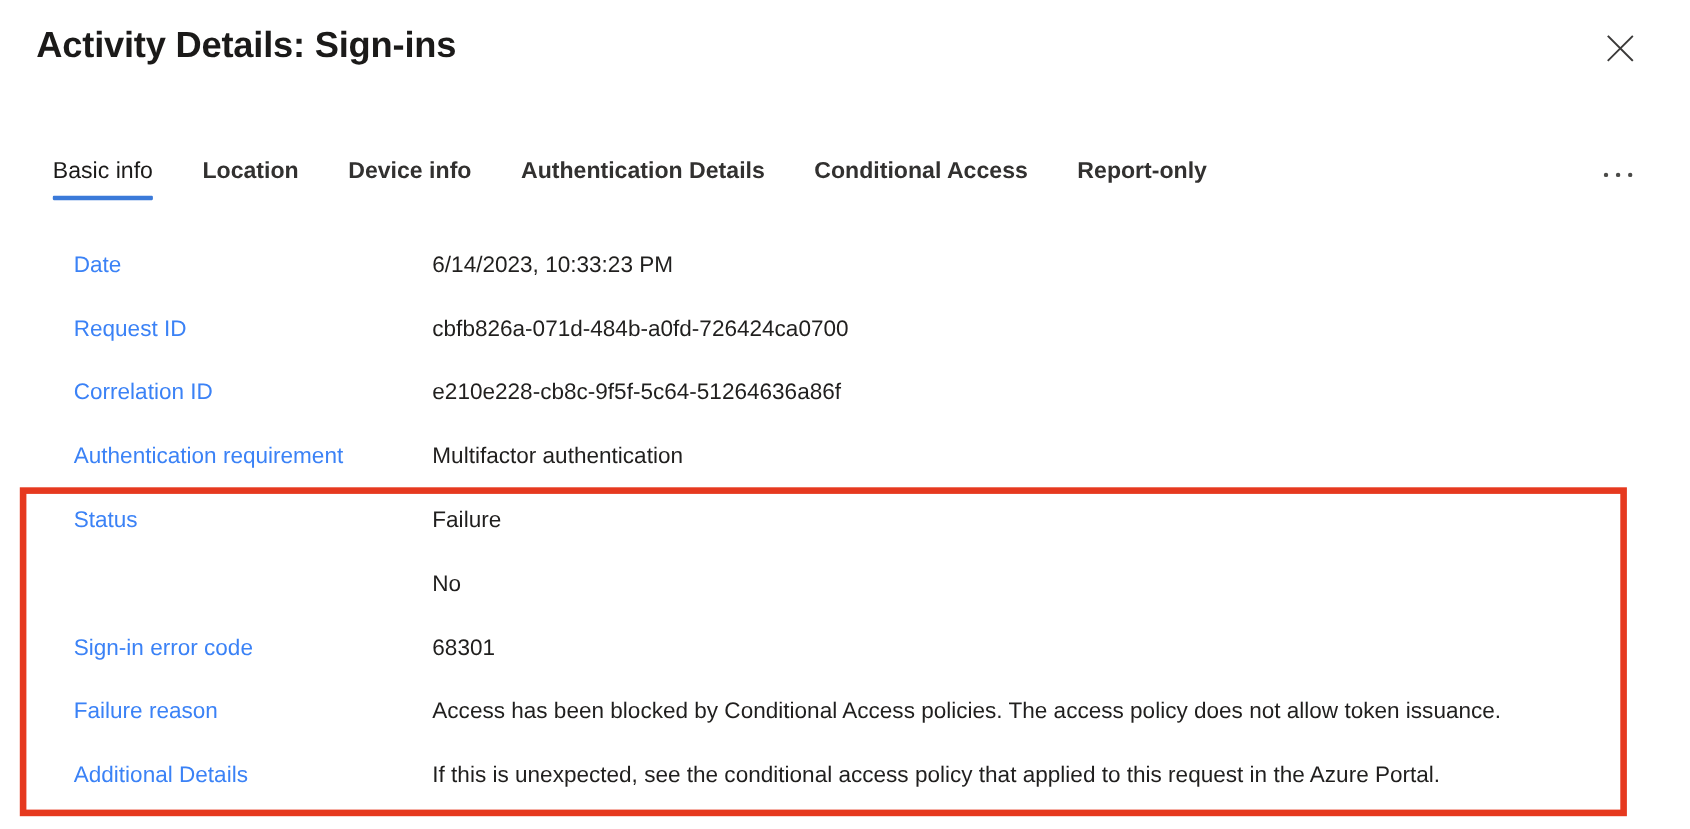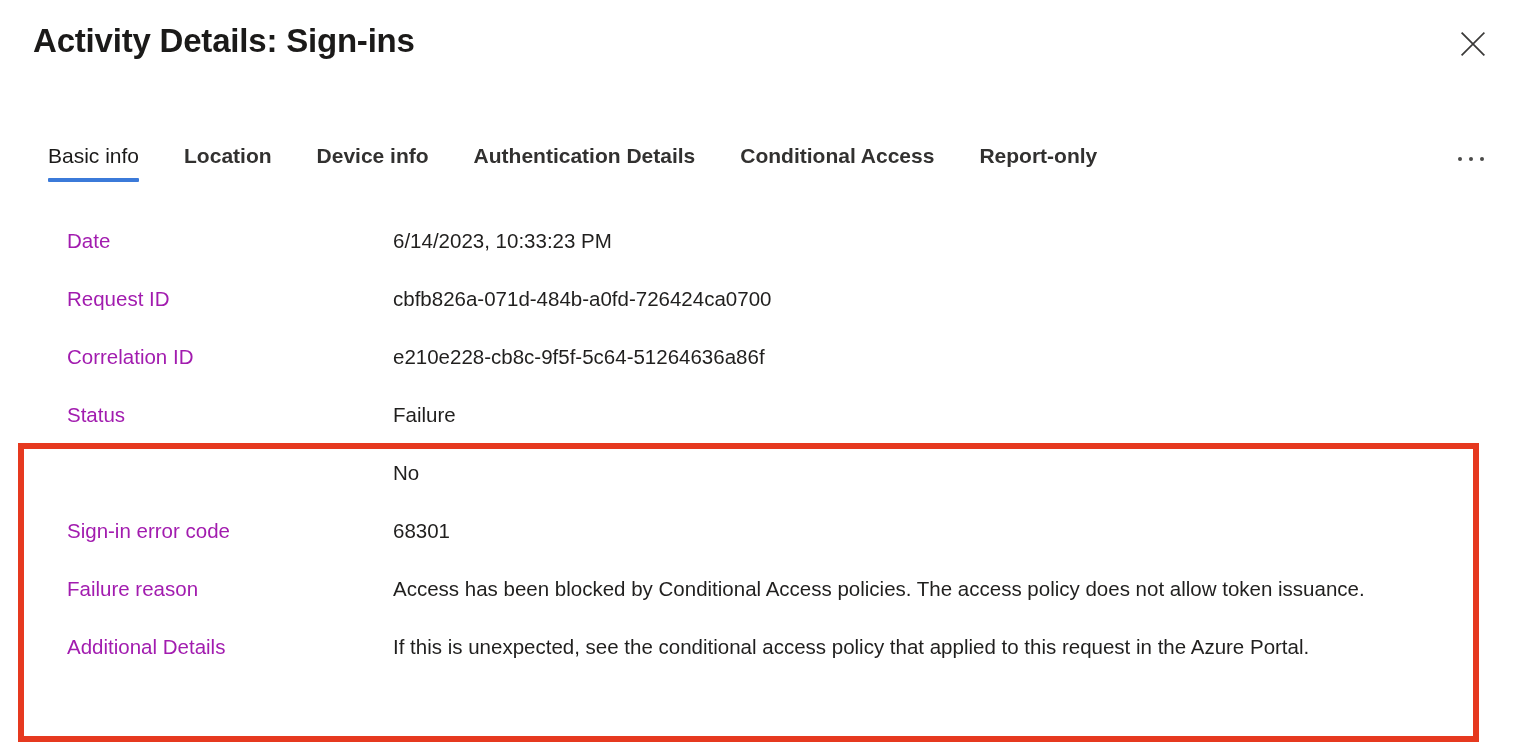--- a/index.html
+++ b/index.html
@@ -127,21 +127,21 @@
     display: flex;
     align-items: center;
   }
   .detail-label {
     position: absolute;
     left: 67px;
     top: 50%;
     transform: translateY(-50%);
     font-size: 20.5px;
     line-height: 28px;
-    color: #a21caf;
+    color: #3b82f6;
     white-space: nowrap;
   }
   .detail-value {
     position: absolute;
     left: 393px;
     top: 50%;
     transform: translateY(-50%);
     font-size: 20.5px;
     line-height: 28px;
     color: #201f1e;
@@ -203,20 +203,24 @@
   <div class="detail-row">
     <div class="detail-label">Request ID</div>
     <div class="detail-value">cbfb826a-071d-484b-a0fd-726424ca0700</div>
   </div>
 
   <div class="detail-row">
     <div class="detail-label">Correlation ID</div>
     <div class="detail-value">e210e228-cb8c-9f5f-5c64-51264636a86f</div>
   </div>
 
+  <div class="detail-row">
+    <div class="detail-label">Authentication requirement</div>
+    <div class="detail-value">Multifactor authentication</div>
+  </div>
 
   <div class="detail-row">
     <div class="detail-label">Status</div>
     <div class="detail-value">Failure</div>
   </div>
 
   <div class="detail-row">
     <div class="detail-value">No</div>
   </div>
 

